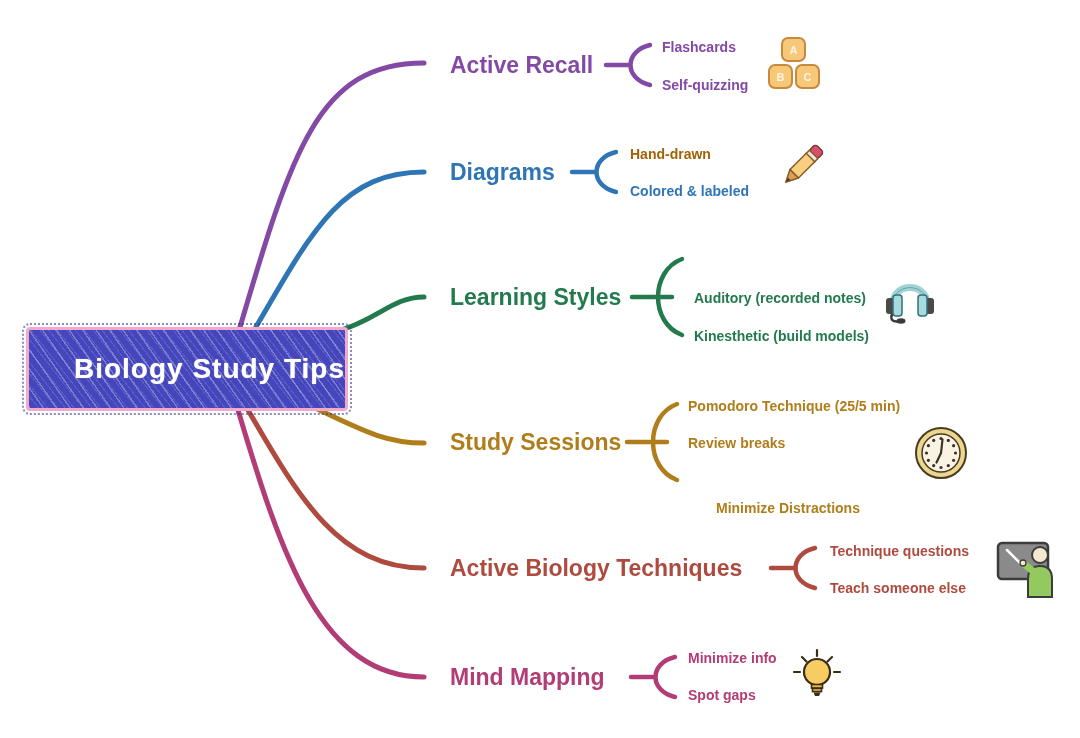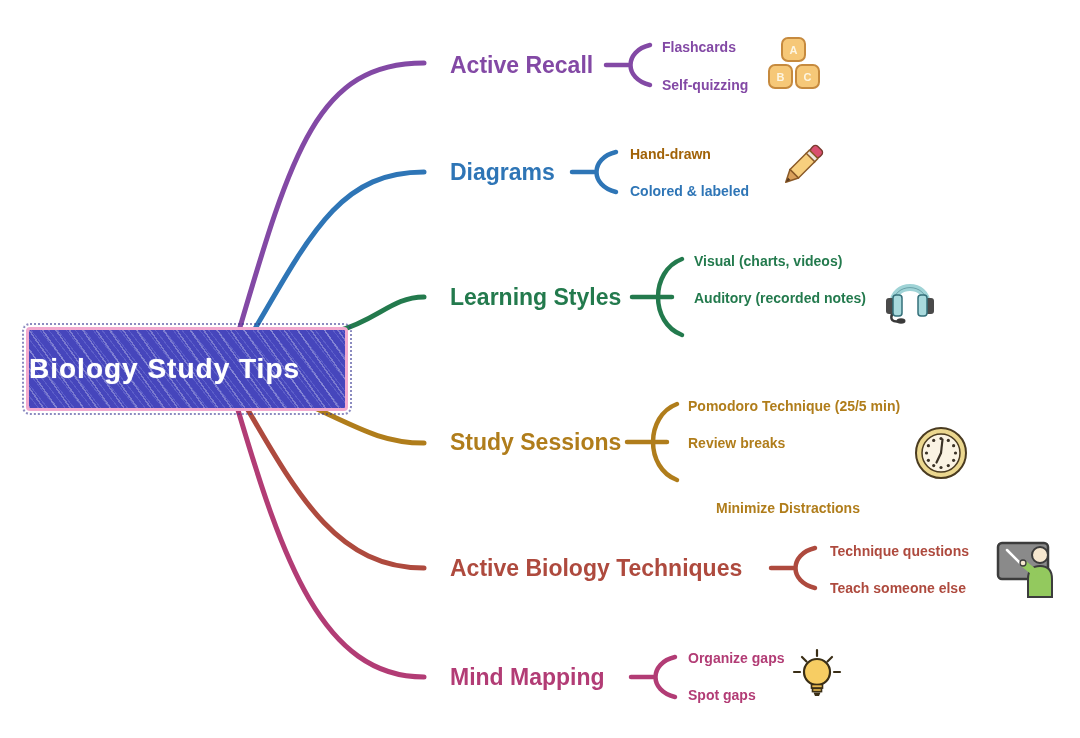--- a/index.html
+++ b/index.html
@@ -9,21 +9,21 @@
   }
   svg.links{position:absolute;left:0;top:0;width:1080px;height:738px;}
   .center-node{
     position:absolute;left:26px;top:327px;width:316px;height:78px;
     background:#4646BC;
     background-image:
       repeating-linear-gradient(55deg, rgba(255,255,255,0.28) 0 1.5px, transparent 1.5px 11px),
       repeating-linear-gradient(52deg, rgba(190,200,255,0.18) 0 1px, transparent 1px 7px);
     border:3px solid #F2A9CE;border-radius:4px;
     outline:2px dotted rgba(45,45,140,0.55);outline-offset:2px;
-    display:flex;align-items:center;justify-content:flex-start;
+    display:flex;align-items:center;justify-content:flex-end;
   }
   .center-node span{
     color:#ffffff;font-size:28px;font-weight:700;letter-spacing:1px;
     text-shadow:0 0 1px rgba(255,255,255,.6);
   }
   .topic{
     position:absolute;height:34px;line-height:34px;
     font-size:23px;font-weight:700;white-space:nowrap;
   }
   .sub{
@@ -81,22 +81,22 @@
         <rect x="20" y="1" width="12" height="9" rx="3.5" fill="#D94F70" stroke="#7A3B2E" stroke-width="1.5"></rect>
         <rect x="20" y="9.5" width="12" height="5" fill="#EDE8E0" stroke="#8A5A28" stroke-width="1.5"></rect>
         <rect x="20" y="14" width="12" height="23" fill="#F7CF7E" stroke="#8A5A28" stroke-width="1.5"></rect>
         <path d="M20 37 L32 37 L26 49 Z" fill="#D9A05B" stroke="#8A5A28" stroke-width="1.5" stroke-linejoin="round"></path>
         <path d="M24.2 44 L27.8 44 L26 48.6 Z" fill="#5A3A1E"></path>
       </g>
     </svg>
   </div>
 
   <div class="topic" style="left: 450px; top: 280px; color: rgb(35, 122, 77);">Learning Styles</div>
-  <div class="sub" style="left: 694px; top: 250px; color: rgb(35, 122, 77);">Visual (charts, videos)</div>
   <div class="sub" style="left: 694px; top: 287px; color: rgb(35, 122, 77);">Auditory (recorded notes)</div>
+  <div class="sub" style="left: 694px; top: 325px; color: rgb(35, 122, 77);">Kinesthetic (build models)</div>
   <div class="icon" style="left:884px;top:274px">
     <svg width="52" height="50" viewBox="0 0 52 50">
       <path d="M9 30 C9 8 43 8 43 30" fill="none" stroke="#9FD3D6" stroke-width="7" stroke-linecap="round"></path>
       <path d="M9 30 C9 8 43 8 43 30" fill="none" stroke="#35707A" stroke-width="1" stroke-linecap="round" opacity="0.5"></path>
       <path d="M8 40 C6 46 9 48 14 47.5" fill="none" stroke="#3A3A3A" stroke-width="2.5" stroke-linecap="round"></path>
       <ellipse cx="17" cy="47" rx="4.5" ry="2.8" fill="#3A3A3A"></ellipse>
       <rect x="2" y="24" width="9" height="16" rx="3" fill="#4A4A4A"></rect>
       <rect x="41" y="24" width="9" height="16" rx="3" fill="#4A4A4A"></rect>
       <rect x="9" y="21" width="9" height="21" rx="3" fill="#A9DADD" stroke="#35707A" stroke-width="1.5"></rect>
       <rect x="34" y="21" width="9" height="21" rx="3" fill="#A9DADD" stroke="#35707A" stroke-width="1.5"></rect>
@@ -138,21 +138,21 @@
       <rect x="2" y="4" width="50" height="36" rx="4" fill="#8A8A8A" stroke="#3C3C3C" stroke-width="2.5"></rect>
       <path d="M11 11 L26 26" stroke="#FFFFFF" stroke-width="2.5" stroke-linecap="round"></path>
       <path d="M32 58 L32 40 C32 30 38 27 44 27 C52 27 56 31 56 40 L56 58 Z" fill="#93C95E" stroke="#3C3C3C" stroke-width="2"></path>
       <path d="M38 33 L28 25" stroke="#93C95E" stroke-width="7" stroke-linecap="round"></path>
       <circle cx="27" cy="24" r="3" fill="#F6E7CF" stroke="#3C3C3C" stroke-width="1.3"></circle>
       <circle cx="44" cy="16" r="8" fill="#F6E7CF" stroke="#3C3C3C" stroke-width="2"></circle>
     </svg>
   </div>
 
   <div class="topic" style="left: 450px; top: 660px; color: rgb(178, 60, 117);">Mind Mapping</div>
-  <div class="sub" style="left: 688px; top: 647px; color: rgb(178, 60, 117);">Organize gaps</div>
+  <div class="sub" style="left: 688px; top: 647px; color: rgb(178, 60, 117);">Minimize info</div>
   <div class="sub" style="left: 688px; top: 684px; color: rgb(178, 60, 117);">Spot gaps</div>
   <div class="icon" style="left:790px;top:648px">
     <svg width="54" height="58" viewBox="0 0 54 58">
       <g stroke="#3A2E16" stroke-width="2.2" stroke-linecap="round">
         <path d="M4 24 L10 24"></path>
           <path d="M44 24 L50 24"></path>
         <path d="M12 9 L16.5 13.5"></path>
           <path d="M42 9 L37.5 13.5"></path>
         <path d="M27 2 L27 8"></path>
       </g>

